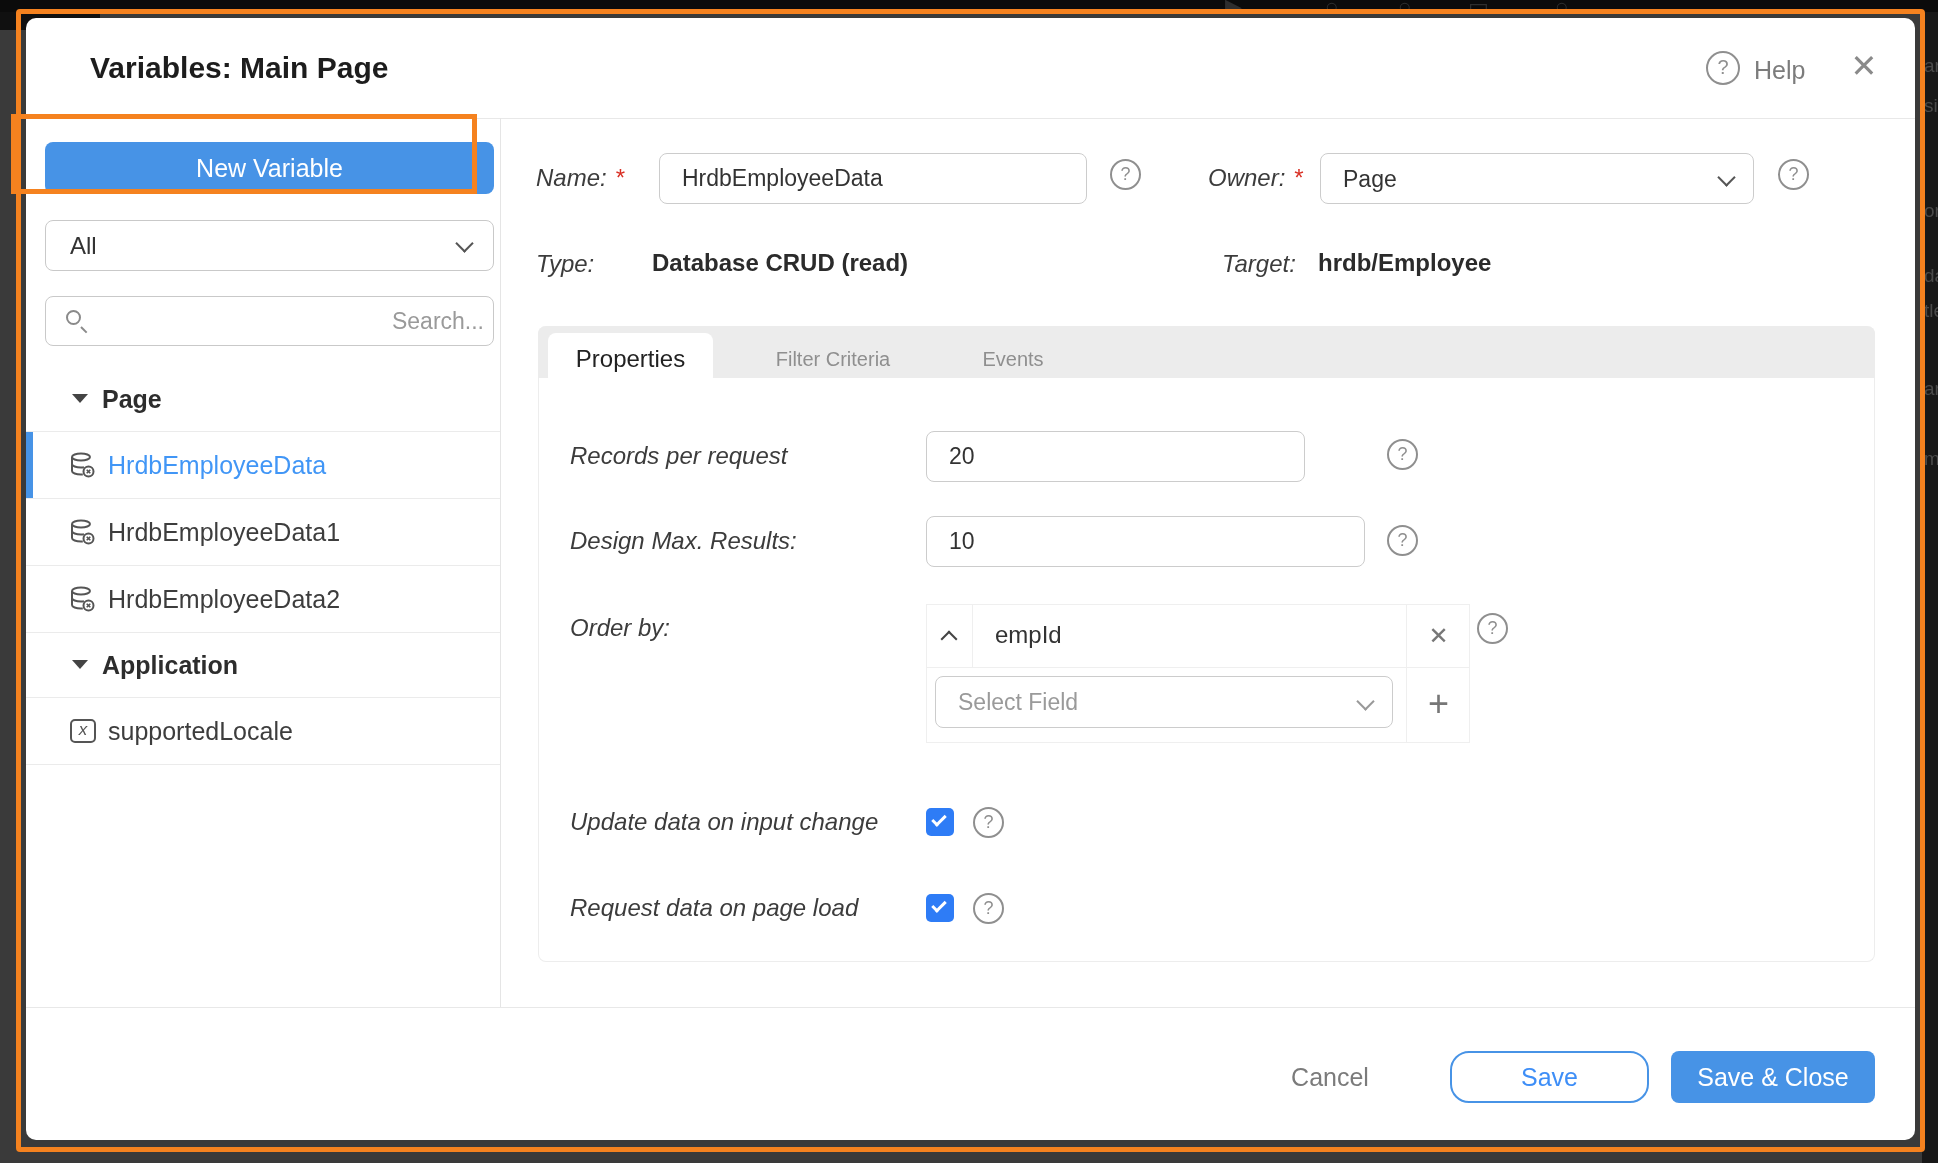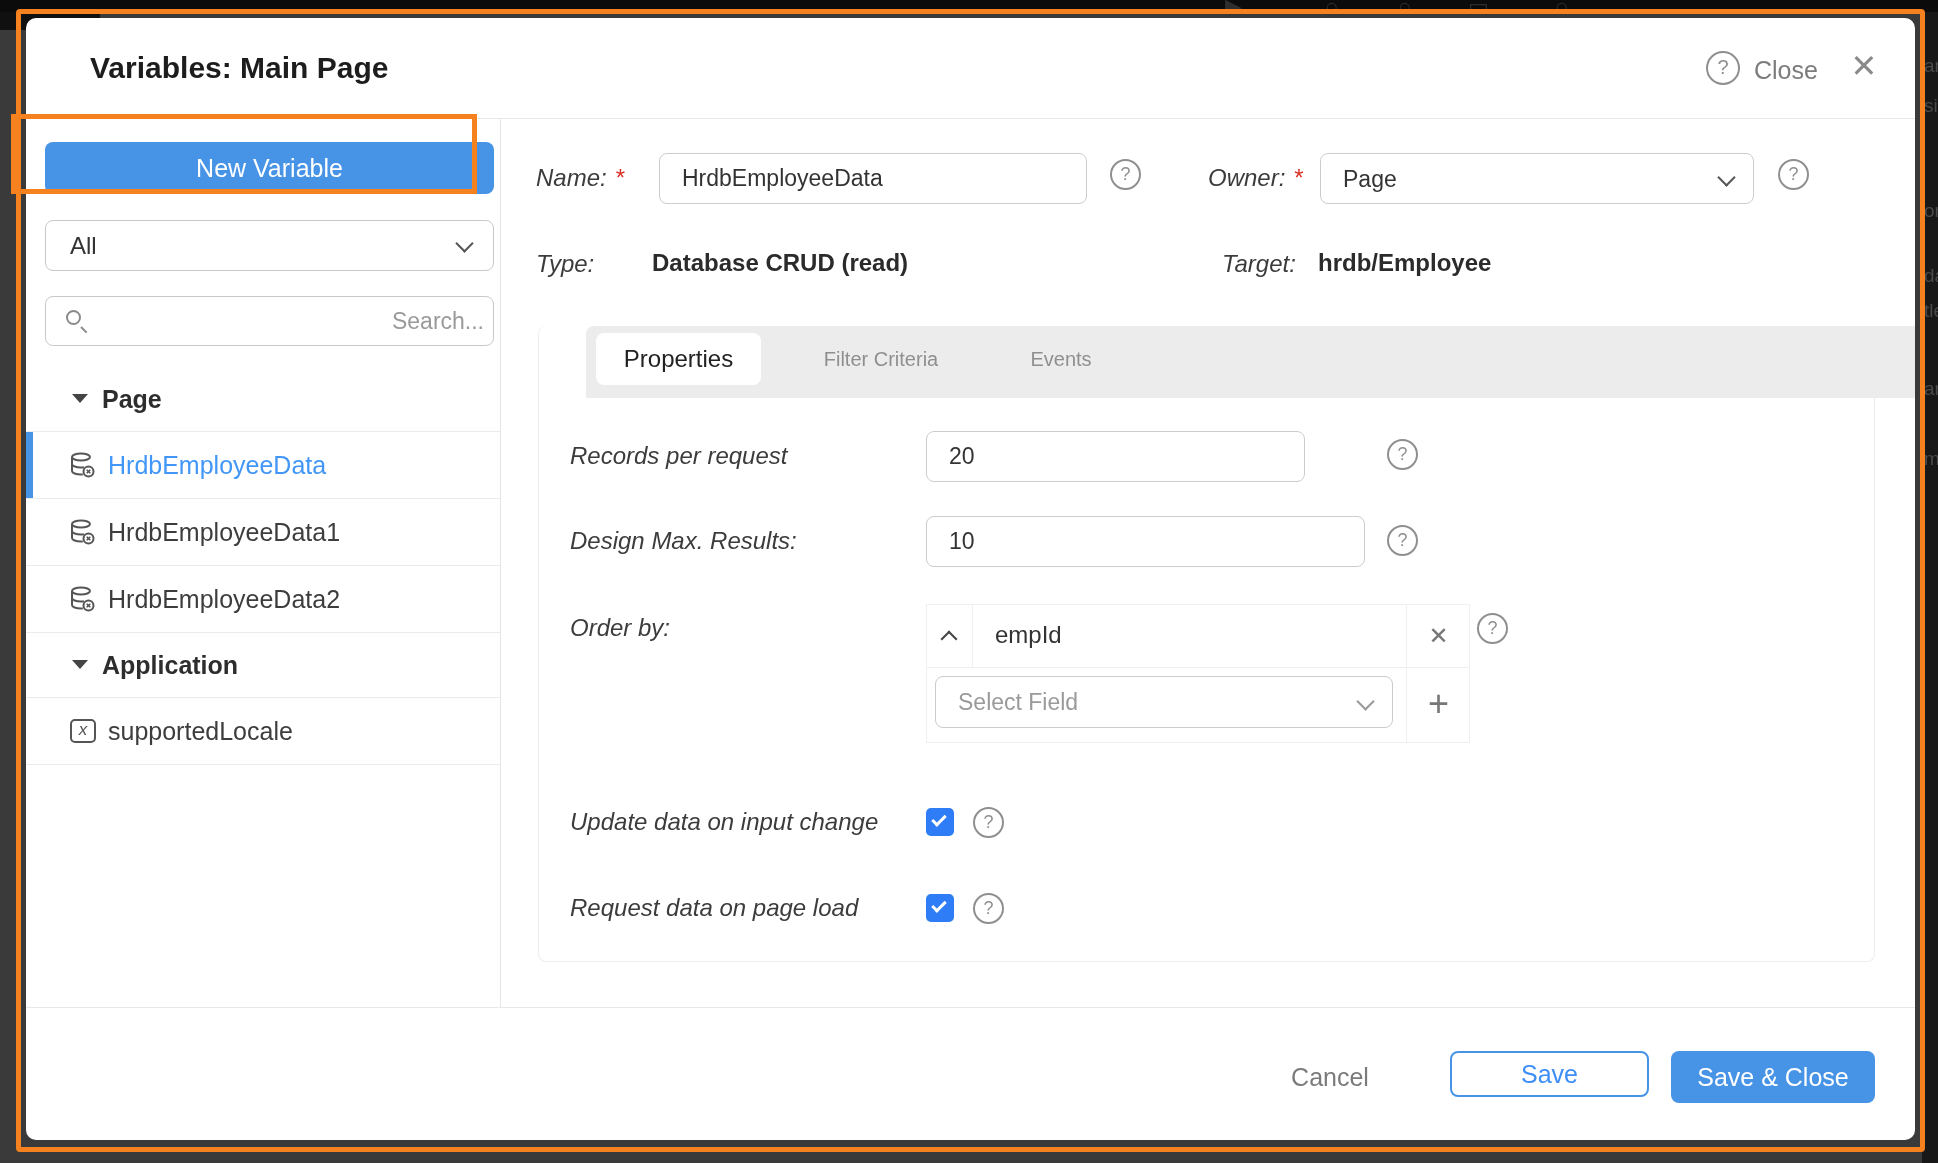--- a/index.html
+++ b/index.html
@@ -77,21 +77,21 @@
   .fake-select { position:absolute; height:51px; border:1px solid #ccc; border-radius:8px; background:#fff; }
   .fake-select .val { position:absolute; left:22px; top:50%; transform:translateY(-50%); font-size:23px; color:#333; }
   .fake-select .chev-down { right:20px; top:17px; }
   .bold-val { position:absolute; font-size:24px; font-weight:700; color:#2b2b2b; }
   .help-sm { width:31px; height:31px; }
   .help-sm::before { font-size:18px; }
 
   
   .panel { position:absolute; left:512px; top:308px; width:1337px; height:636px; background:#fff;
            border:1px solid #ededed; border-top:none; border-radius:8px; }
-  .tabbar { position:absolute; left:-1px; top:0; width:1337px; height:72px; background:#ececec; border-radius:8px 8px 0 0;margin-left:48px; }
+  .tabbar { position:absolute; left:-1px; top:0; width:1337px; height:52px; background:#ececec; border-radius:8px 8px 0 0; }
   .tab-active { position:absolute; left:10px; top:7px; width:165px; height:52px; background:#fff; border-radius:8px;
                 font-size:24px; color:#222; display:flex; align-items:center; justify-content:center; cursor:pointer; }
   .tab { position:absolute; top:0; height:66px; display:flex; align-items:center; justify-content:center;
          font-size:20px; color:#8f8f8f; cursor:pointer; }
   .tab-filter { left:210px; width:170px; }
   .tab-events { left:415px; width:120px; }
 
   
   .checkbox { position:absolute; width:28px; height:28px; border-radius:5px; background:#2E7CF6; cursor:pointer; }
   .checkbox .chk { position:absolute; left:6px; top:7px; width:14px; height:8px; border-left:3px solid #fff;
@@ -112,22 +112,22 @@
   .ob-select .val { position:absolute; left:22px; top:50%; transform:translateY(-50%); font-size:23px; color:#9a9a9a; }
   .ob-select .chev-down { right:20px; top:18px; border-color:#999; }
   .ob-add { position:absolute; left:479px; top:62px; width:65px; height:77px; cursor:pointer; }
   .ob-add::before { content:"+"; position:absolute; left:50%; top:50%; transform:translate(-50%,-55%);
                     font-size:36px; color:#777; font-weight:300; }
 
   
   .footer-divider { position:absolute; left:0; top:989px; width:1889px; height:1px; background:#e8e8e8; }
   .cancel-btn { position:absolute; left:1254px; top:1039px; width:100px; height:40px; background:none; border:none;
                 font-size:25px; color:#7b7b7b; font-family:inherit; cursor:pointer; }
-  .save-btn { position:absolute; left:1424px; top:1033px; width:199px; height:46px; background:#fff;
-              border:2px solid #4793E6; border-radius:8px; font-size:25px; color:#3E8EF7; font-family:inherit; cursor:pointer; }
+  .save-btn { position:absolute; left:1424px; top:1033px; width:199px; height:52px; background:#fff;
+              border:2px solid #4793E6; border-radius:19px; font-size:25px; color:#3E8EF7; font-family:inherit; cursor:pointer; }
   .save-close-btn { position:absolute; left:1645px; top:1033px; width:204px; height:52px; background:#4793E6;
                     border:none; border-radius:8px; font-size:25px; color:#fff; font-family:inherit; cursor:pointer; }
 </style>
 </head>
 <body>
 
 <div id="screen">
 
   <div class="bg-topleft"></div>
   <div class="bg-top-strip">
@@ -144,21 +144,21 @@
     <div style="top:265px">da</div>
       <div style="top:300px">tle</div>
       <div style="top:378px">ar</div>
     <div style="top:448px">me</div>
   </div>
 
   <div class="modal">
 
     <div class="dlg-title">Variables: Main Page</div>
     <span class="help-circle hdr-help-circle"></span>
-    <span class="hdr-help-label">Close</span>
+    <span class="hdr-help-label">Help</span>
     <span class="close-x"></span>
     <div class="hdr-divider"></div>
 
     <div class="sidebar-divider"></div>
 
     <button class="new-variable-btn">New Variable</button>
 
     <div class="all-select">
       <span class="val">All</span>
       <span class="chev-down"></span>

